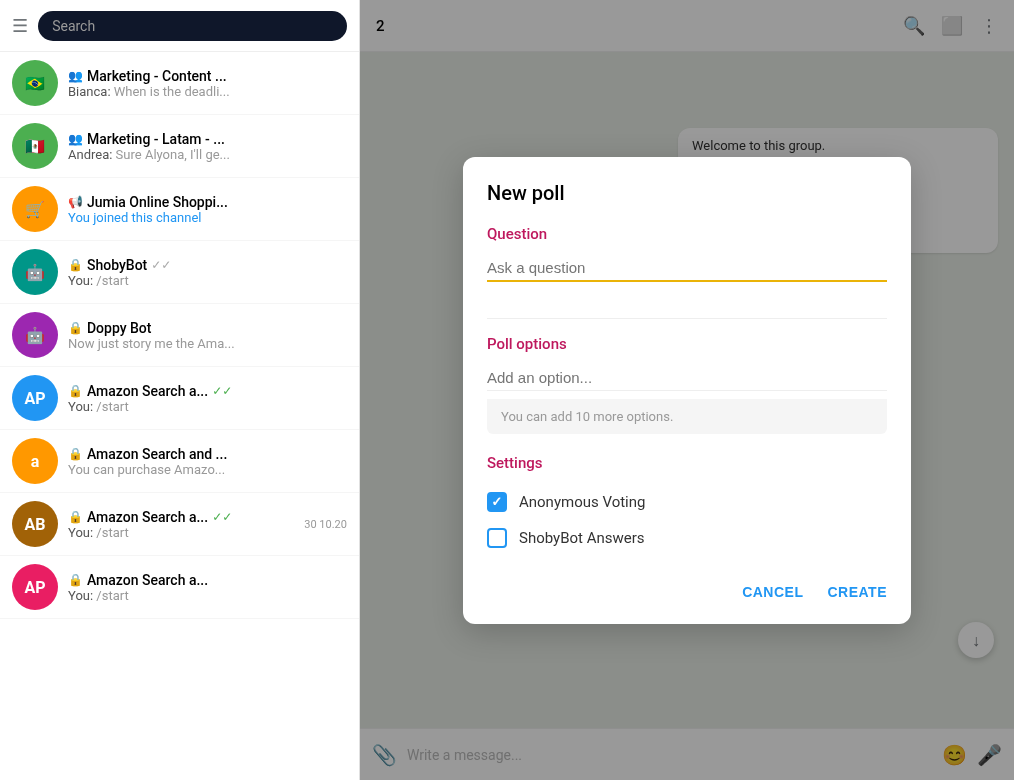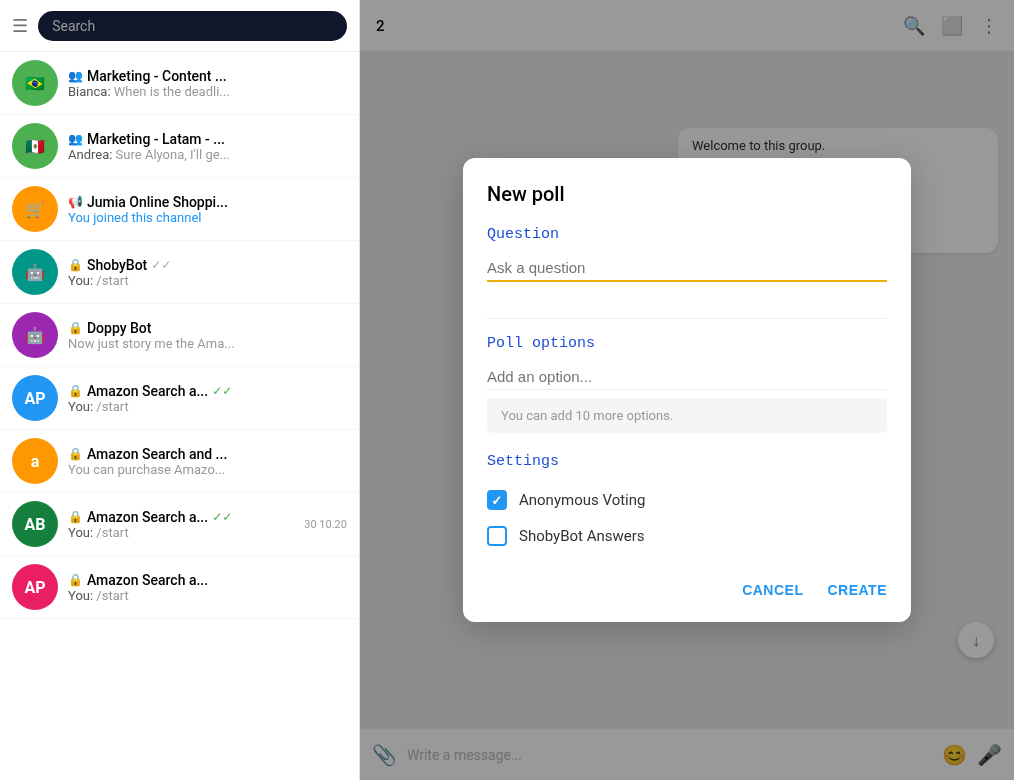--- a/index.html
+++ b/index.html
@@ -34,21 +34,21 @@
     .input-placeholder { flex: 1; color: #bbb; font-size: 14px; }
     .emoji-icon, .mic-icon { color: #707579; font-size: 20px; }
     .scroll-btn { position: absolute; bottom: 70px; right: 20px; background: #fff; border-radius: 50%; width: 36px; height: 36px; display: flex; align-items: center; justify-content: center; box-shadow: 0 2px 6px rgba(0,0,0,0.2); color: #707579; font-size: 16px; }
 
     
     .overlay { position: absolute; top: 0; left: 0; width: 100%; height: 100%; background: rgba(0,0,0,0.4); display: flex; align-items: center; justify-content: center; z-index: 100; }
 
     
     .dialog { background: #fff; border-radius: 12px; width: 448px; padding: 24px; box-shadow: 0 8px 32px rgba(0,0,0,0.2); }
     .dialog-title { font-size: 20px; font-weight: 500; color: #000; margin-bottom: 20px; }
-    .section-label { font-size: 15px; font-weight: 500; color: #1d4ed8; margin-bottom: 12px; font-family: Liberation Mono, monospace; }
+    .section-label { font-size: 15px; font-weight: 500; color: #be185d; margin-bottom: 12px; }
     .question-input { width: 100%; border: none; outline: none; font-size: 15px; color: #999; padding: 4px 0; border-bottom: 2px solid #eab308; margin-bottom: 20px; }
     .divider { height: 1px; background: #eee; margin: 16px 0; }
     .poll-options-section { margin-bottom: 8px; }
     .add-option-input { width: 100%; border: none; outline: none; font-size: 15px; color: #999; padding: 4px 0; border-bottom: 1px solid #eee; margin-bottom: 0; }
     .hint-box { background: #f5f5f5; padding: 10px 14px; border-radius: 0 0 6px 6px; font-size: 13px; color: #999; margin-bottom: 20px; }
     .settings-section { margin-bottom: 20px; }
     .checkbox-row { display: flex; align-items: center; gap: 12px; padding: 8px 0; }
     .checkbox { width: 20px; height: 20px; border-radius: 4px; border: 2px solid #2196f3; flex-shrink: 0; display: flex; align-items: center; justify-content: center; }
     .checkbox.checked { background: #2196f3; }
     .checkbox.unchecked { background: #fff; }
@@ -117,21 +117,21 @@
   </div>
       <div class="chat-item">
     <div class="avatar" style="background:#ff9800;">a</div>
     <div class="chat-info">
       <div class="chat-name"><span style="color:#707579;font-size:12px;">🔒</span> Amazon Search and ... </div>
       <div class="chat-preview" style="color:#999;">You can purchase Amazo...</div>
     </div>
 
   </div>
       <div class="chat-item">
-    <div class="avatar" style="background:#15803d;">AB</div>
+    <div class="avatar" style="background:#a16207;">AB</div>
     <div class="chat-info">
       <div class="chat-name"><span style="color:#707579;font-size:12px;">🔒</span> Amazon Search a... <span style="color:#4caf50;font-size:12px;">✓✓</span></div>
       <div class="chat-preview" style="color:#999;"><span style="color:#555;">You:</span> /start</div>
     </div>
     <div class="chat-meta">
           <span>30 10.20</span>
         </div>
   </div>
       <div class="chat-item">
     <div class="avatar" style="background:#e91e63;">AP</div>

